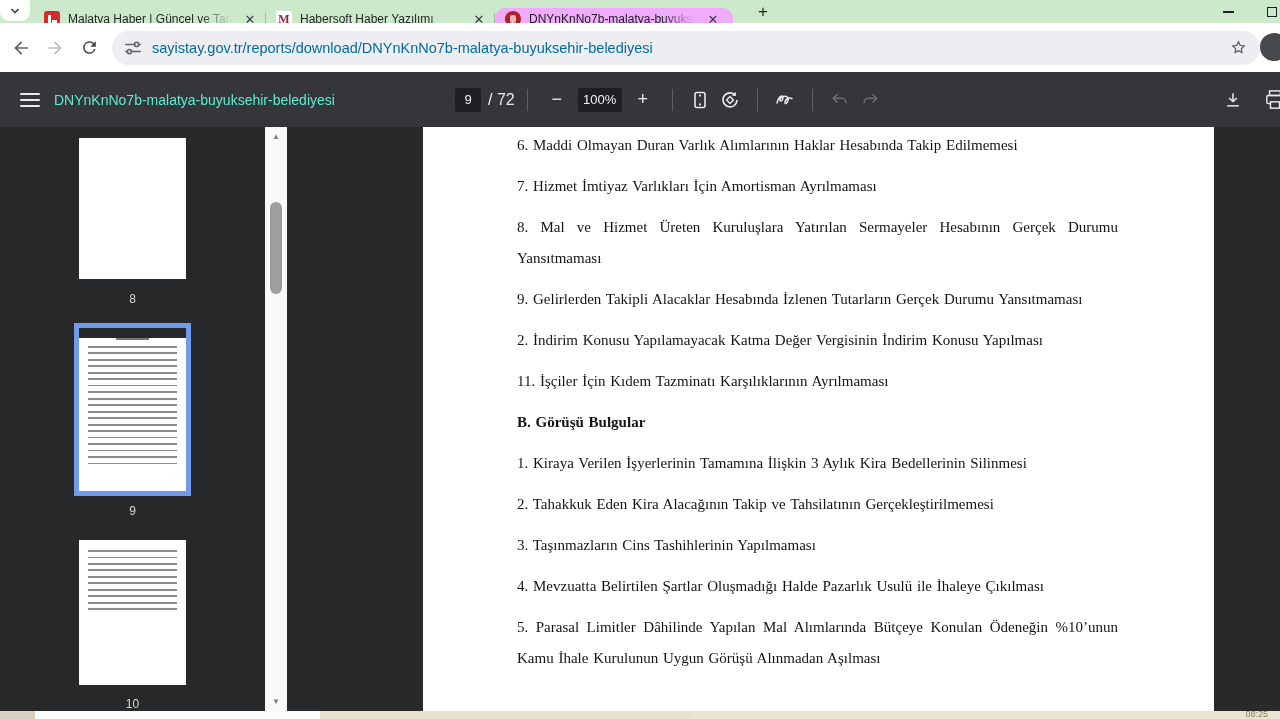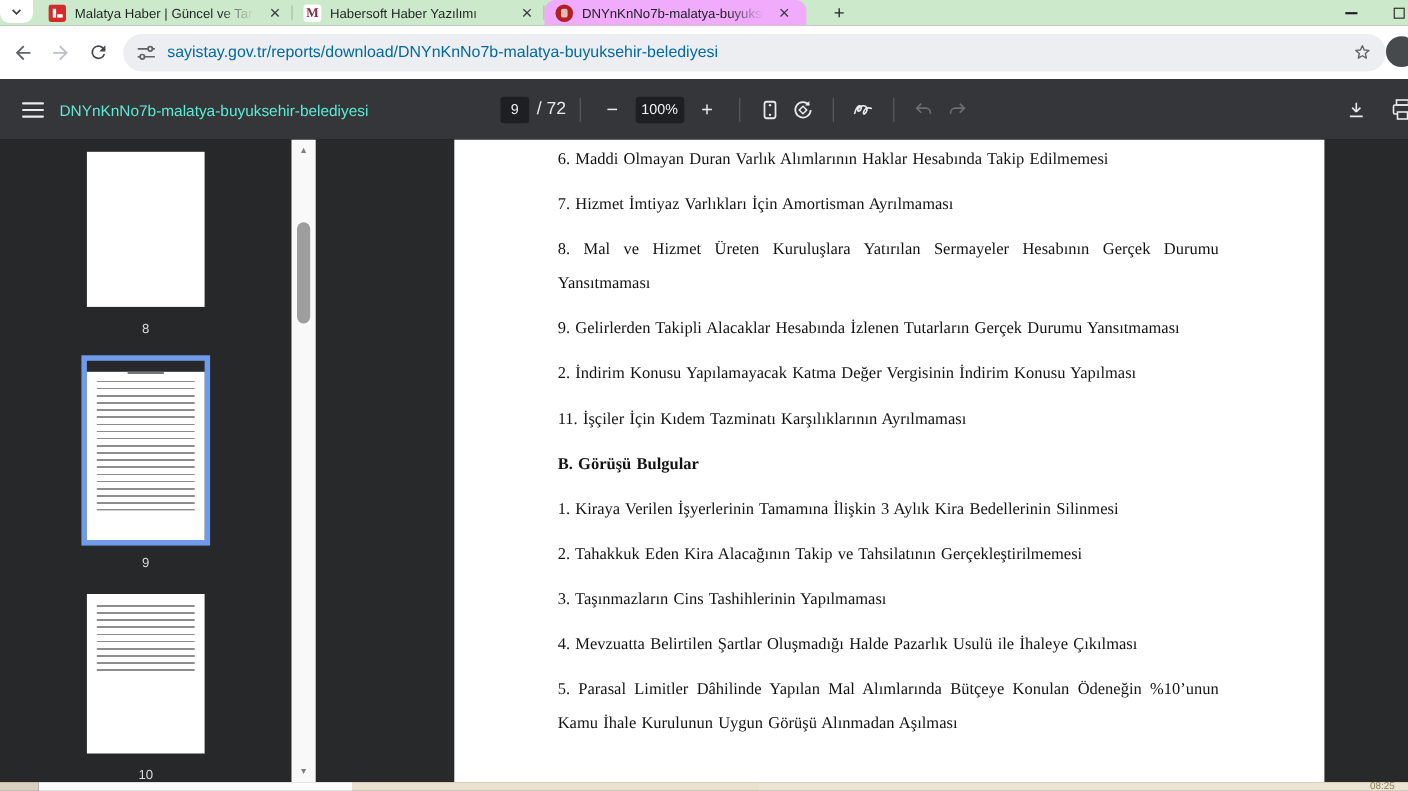--- a/index.html
+++ b/index.html
@@ -4,21 +4,21 @@
 <style>
   * { margin:0; padding:0; box-sizing:border-box; }
   html,body { width:1280px; height:719px; overflow:hidden; background:#000;
     font-family:"Liberation Sans", sans-serif; }
   .window { position:relative; width:1280px; height:719px; overflow:hidden; }
 
   
   .tabstrip { position:relative; height:23px; background:#cde9cb; overflow:hidden; }
   .tab-search-chip { position:absolute; left:0; top:0; width:30px; height:21px;
     background:#fff; border-radius:0 0 9px 9px; display:flex; align-items:center; justify-content:center; }
-  .tabs { position:absolute; left:34px; top:0; height:38px; display:flex; }
+  .tabs { position:absolute; left:34px; top:0; height:38px; display:flex;align-items:center; }
   .tab { position:relative; height:23px; display:flex; align-items:center; padding:0 8px 0 10px;
     font-size:12px; color:#1d2520; }
   .tab .sep { position:absolute; right:0; top:5px; width:1px; height:13px; background:#9fbda0; }
   .tab.active { background:#f0abfc; border-radius:10px 10px 0 0; color:#202124; }
   .tab-title { flex:1; white-space:nowrap; overflow:hidden; max-width:170px;
     -webkit-mask-image:linear-gradient(to right,#000 78%,transparent 97%);
     mask-image:linear-gradient(to right,#000 78%,transparent 97%); margin-left:8px; }
   .tab-close { width:16px; height:16px; margin-left:6px; display:flex; align-items:center;
     justify-content:center; font-size:13px; color:#3c4043; border-radius:50%; }
   .favicon { width:16px; height:16px; flex:none; }
@@ -70,21 +70,21 @@
   .thumb-page { background:#fff; width:107px; }
   .thumb-sel-wrap { border:5px solid #6f9bea; }
   .mini-text { margin:10px 9px 0 9px; }
   .mini-title { height:2px; width:36%; margin:0 auto 6px auto; background:#777; }
   .mini-lines { background-image:repeating-linear-gradient(to bottom,#8d8d8d 0 1.5px,transparent 1.5px 6.5px); }
   .side-scrollbar { position:relative; width:22px; height:100%; background:#f9f9f9; flex:none; }
   .sb-arrow { position:absolute; left:0; width:22px; height:15px; color:#7f7f7f; font-size:8px;
     display:flex; align-items:center; justify-content:center; }
   .sb-thumb { position:absolute; left:5px; top:75px; width:12px; height:92px; background:#9e9e9e; border-radius:7px; }
   .viewer { position:relative; flex:1; height:100%; }
-  .pdf-page { position:absolute; left:126px; top:0; width:791px; height:584px; background:#fff;
+  .pdf-page { position:absolute; left:136px; top:0; width:791px; height:584px; background:#fff;
     padding:3px 96px 0 94px; font-family:"Liberation Serif", serif; color:#141414; overflow:hidden; }
   .doc-line { font-size:15px; line-height:31px; margin-bottom:10px; text-align:left;
     word-spacing:1px; }
   .doc-line.bold { font-weight:bold; }
   .doc-line.justify { text-align:justify; }
 
   
   .bottom-strip { position:relative; height:8px; display:flex; }
   .bs-a { width:35px; background:#d9d0c1; }
   .bs-b { width:285px; background:#fbfbfb; }

